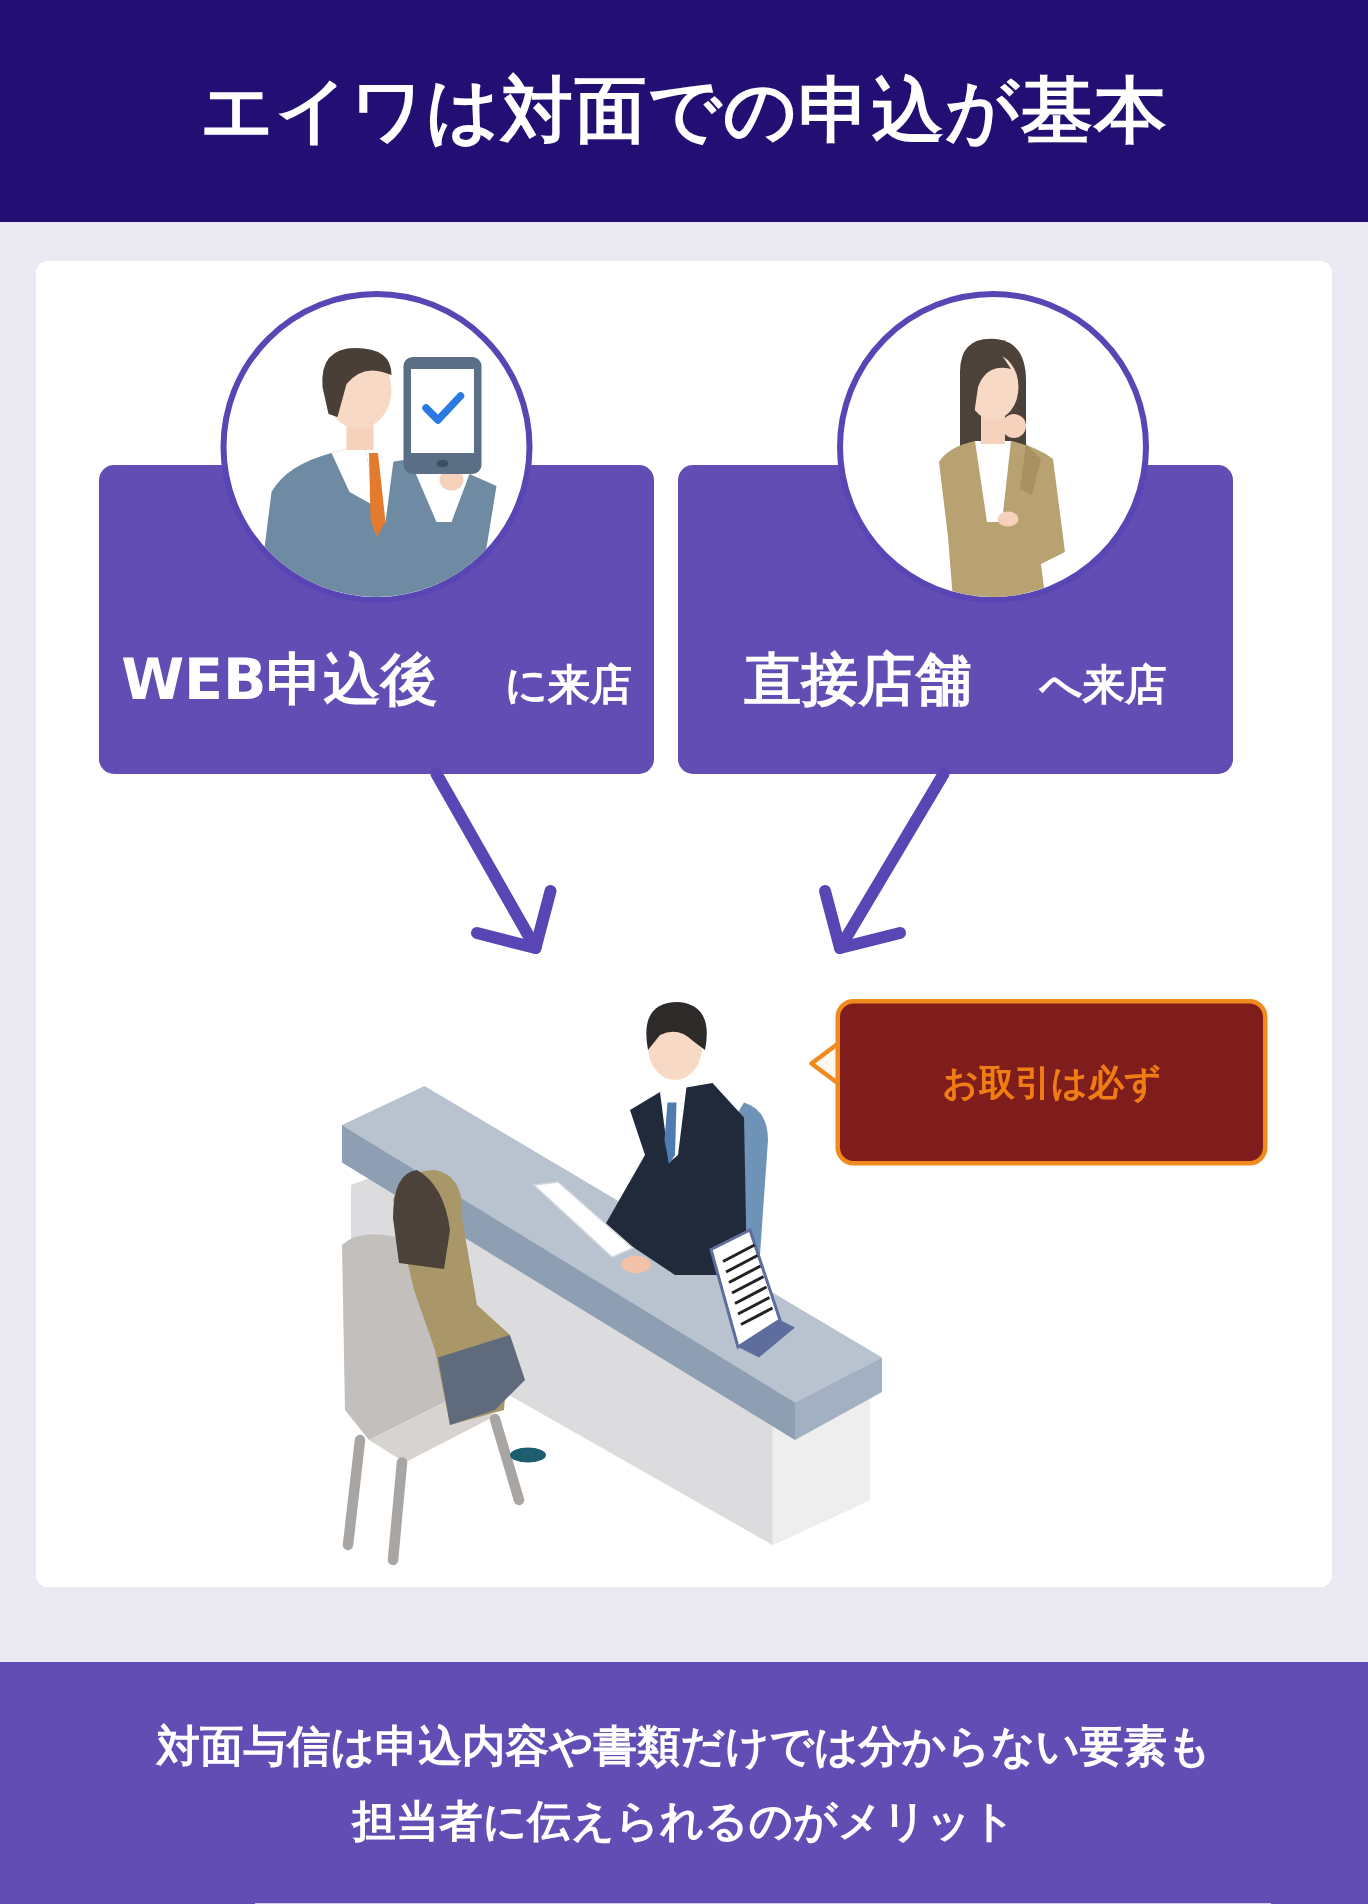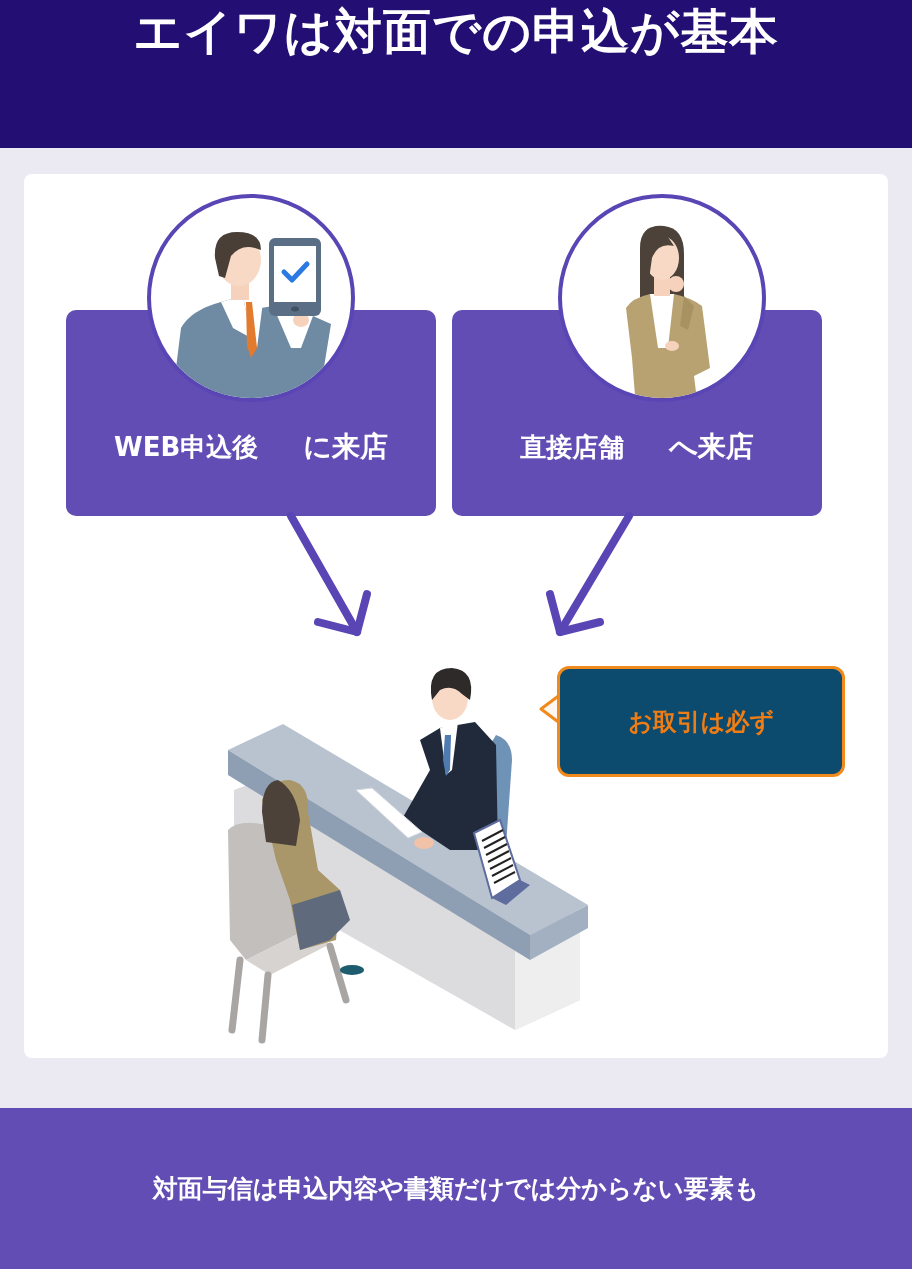--- a/index.html
+++ b/index.html
@@ -4,58 +4,58 @@
 <style>
   html, body { margin: 0; padding: 0; }
   body {
     width: 912px; height: 1269px; position: relative; overflow: hidden;
     background: #ebeaf2;
     font-family: "DejaVu Sans", sans-serif;
   }
   .header {
     position: absolute; left: 0; top: 0; width: 912px; height: 148px;
     background: #230e74;
-    display: flex; align-items: flex-start; justify-content: center;
+    display: flex; align-items: center; justify-content: center;
   }
   .header h1 {
     margin: 0; color: #ffffff; font-size: 48px; font-weight: bold; letter-spacing: 1px;
   }
   .card {
     position: absolute; left: 24px; top: 174px; width: 864px; height: 884px;
     background: #ffffff; border-radius: 8px;
   }
   .route-box {
     position: absolute; top: 310px; width: 370px; height: 206px;
     background: #624db5; border-radius: 10px;
   }
   .route-box .label {
     position: absolute; left: 0; right: 0; top: 118px; text-align: center;
     color: #fff; font-weight: bold; white-space: nowrap;
   }
-  .route-box .label .big { font-size: 26px; }
+  .route-box .label .big { font-size: 38px; }
   .route-box .label .small { font-size: 28px; margin-left: 45px; }
   .circle {
     position: absolute; width: 200px; height: 200px; border-radius: 50%;
     background: #fff; border: 4px solid #5a45b5; overflow: hidden;
   }
   .arrow-svg { position: absolute; left: 0; top: 0; }
   .bubble {
     position: absolute; left: 557px; top: 666px; width: 282px; height: 105px;
-    background: #0c4a6e; border: 3px solid #f08a1c; border-radius: 12px;
+    background: #7f1d1d; border: 3px solid #f08a1c; border-radius: 12px;
     display: flex; flex-direction: column; align-items: center; justify-content: center;
     color: #ef7d13; font-weight: bold; font-size: 24px; line-height: 40px;
   }
   .bubble-tail {
     position: absolute; left: 539px; top: 693px;
   }
   .footer {
     position: absolute; left: 0; top: 1108px; width: 912px; height: 161px;
     background: #624db5;
     display: flex; flex-direction: column; align-items: center; justify-content: center;
-    color: #fff; font-weight: bold; font-size: 25px; line-height: 50px;
+    color: #fff; font-weight: bold; font-size: 29px; line-height: 50px;
   }
   .scene { position: absolute; left: 0; top: 0; }
 </style>
 </head>
 <body>
 
 <div class="header">
   <h1>エイワは対面での申込が基本</h1>
 </div>
 
@@ -176,13 +176,14 @@
 <svg class="bubble-tail" width="24" height="34">
   <polygon points="22,1 2,16 22,31" fill="#fff8f1" stroke="#f08a1c" stroke-width="3" stroke-linejoin="round"></polygon>
   <rect x="19" y="4" width="6" height="25" fill="#fff8f1"></rect>
 </svg>
 <div class="bubble">
   <div>お取引は必ず</div>
 </div>
 
 <div class="footer">
   <div>対面与信は申込内容や書類だけでは分からない要素も</div>
+  <div>担当者に伝えられるのがメリット</div>
 </div>
 
 </body></html>

